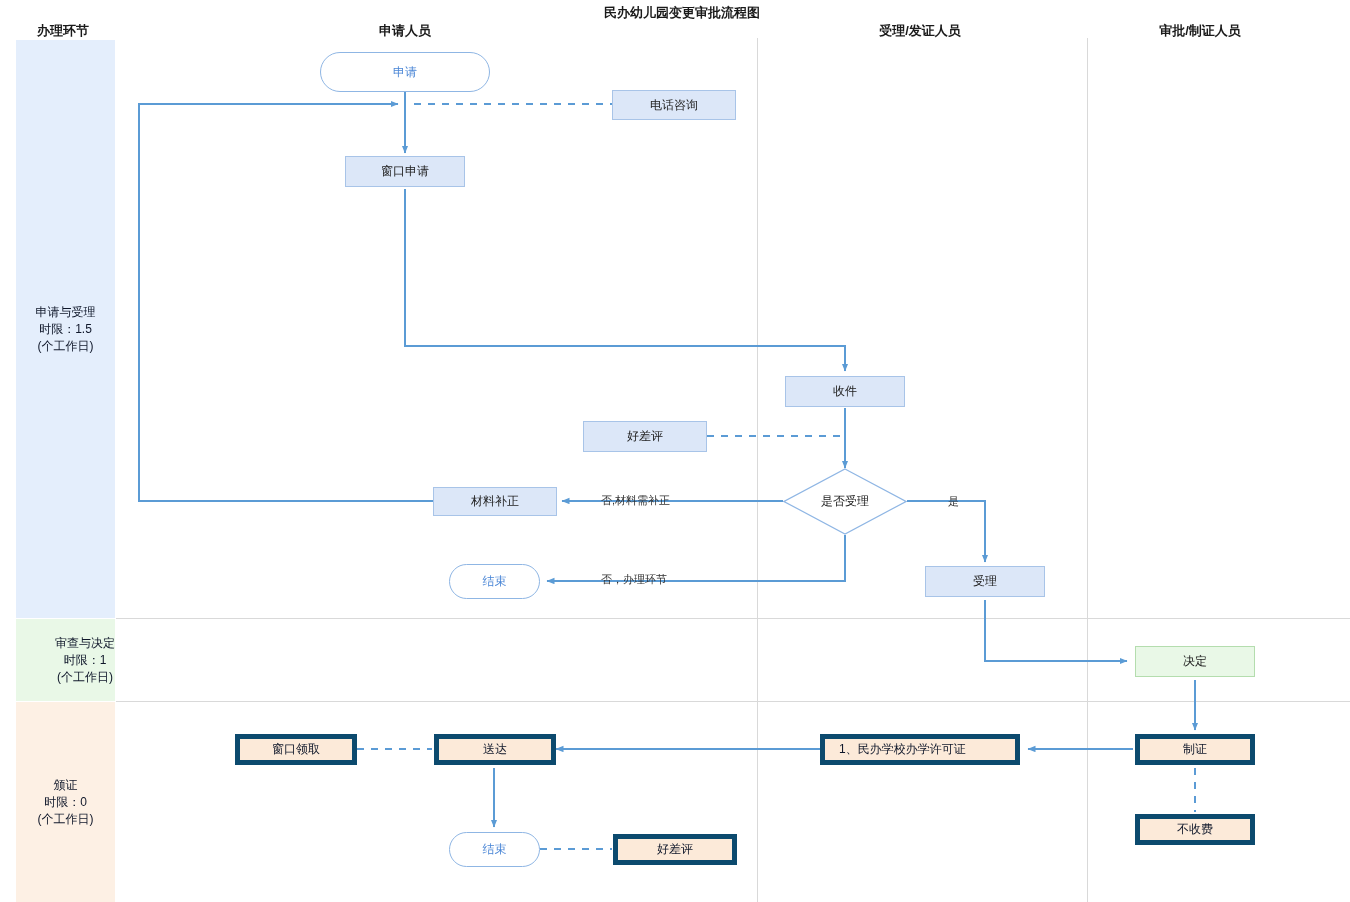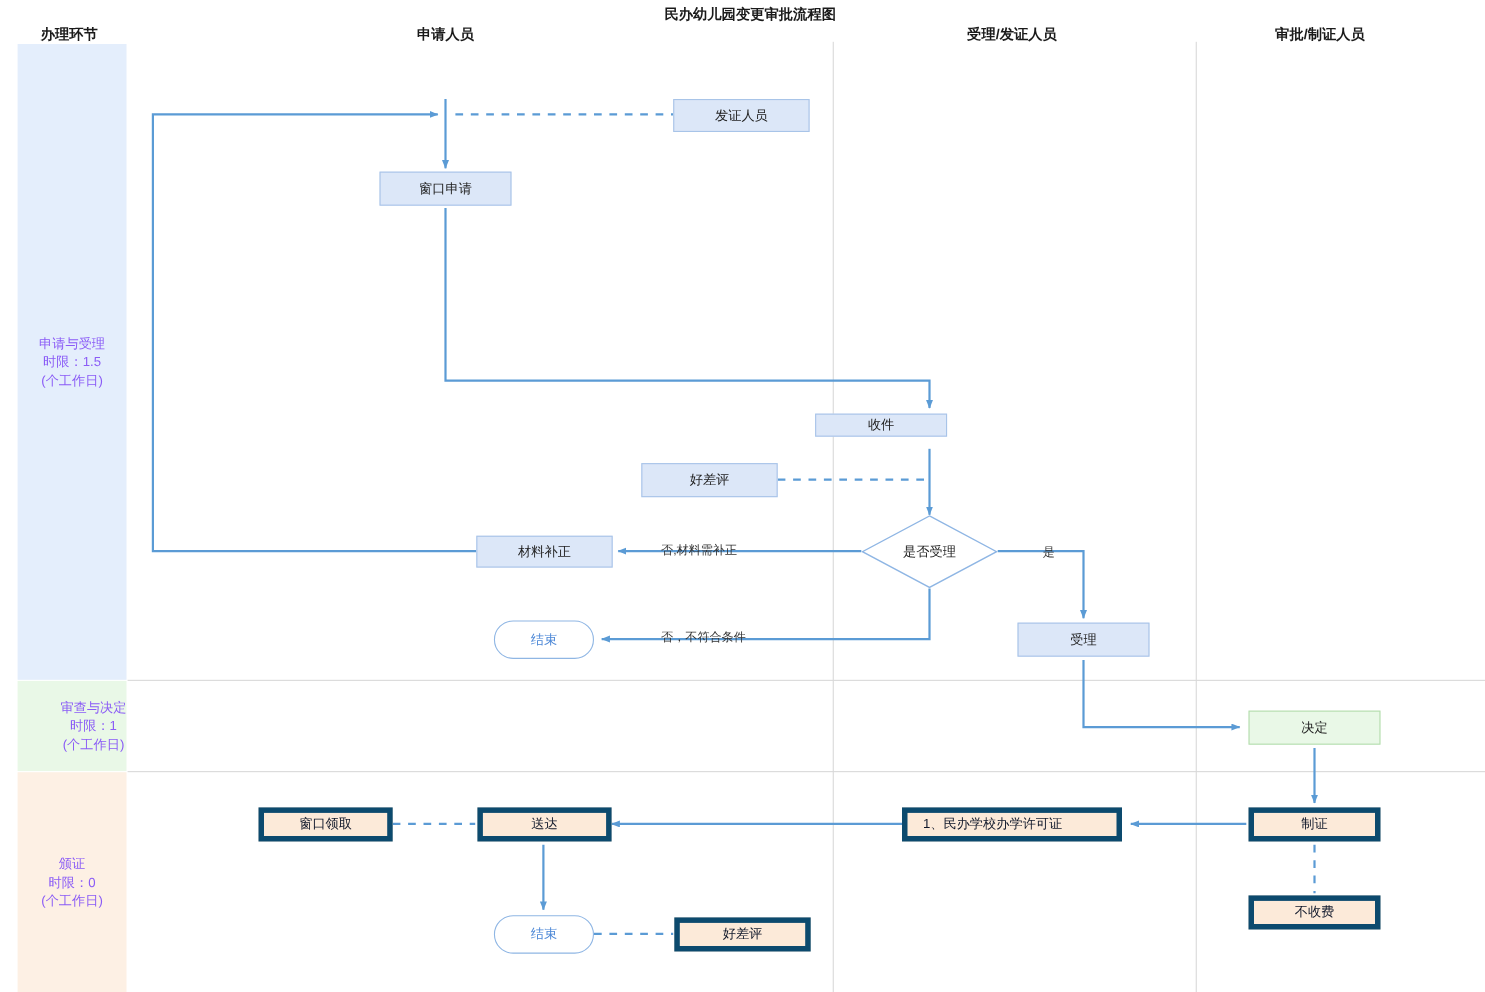--- a/index.html
+++ b/index.html
@@ -44,21 +44,21 @@
     text-align: center;
     white-space: nowrap;
   }
   .phase-band {
     display: flex;
     align-items: center;
     justify-content: center;
   }
   .phase-band .ptext {
     font-size: 12px;
-    color: #8b5cf6;
+    color: #0f172a;
     text-align: center;
     line-height: 17px;
     white-space: pre-line;
   }
   .band-blue  { background: #e4eefc; }
   .band-green { background: #e9f8e7; justify-content: flex-end; }
   .band-peach { background: #fdf0e4; }
 
   
   .vline { background: #d9d9d9; width: 1px; }
@@ -188,26 +188,27 @@
 
       <path d="M357,749 L432,749" stroke-dasharray="7,7"></path>
 
       <path d="M494,768 L494,827" marker-end="url(#arw)"></path>
 
       <path d="M540,849 L612,849" stroke-dasharray="7,7"></path>
 
     </g>
   </svg>
 
-
-  <div class="abs node node-blue" style="left:612px; top:90px; width:124px; height:30px;">发证人员</div>
+  <div class="abs node node-term" style="left:320px; top:52px; width:170px; height:40px;">申请</div>
+
+  <div class="abs node node-blue" style="left:612px; top:90px; width:124px; height:30px;">电话咨询</div>
 
   <div class="abs node node-blue" style="left:345px; top:156px; width:120px; height:31px;">窗口申请</div>
 
-  <div class="abs node node-blue" style="left:741px; top:376px; width:120px; height:21px;">收件</div>
+  <div class="abs node node-blue" style="left:785px; top:376px; width:120px; height:31px;">收件</div>
 
   <div class="abs node node-blue" style="left:583px; top:421px; width:124px; height:31px;">好差评</div>
 
   <div class="abs node node-blue" style="left:433px; top:487px; width:124px; height:29px;">材料补正</div>
 
   <div class="abs" style="left:783px; top:468px; width:124px; height:67px;">
     <svg width="124" height="67" style="position:absolute;left:0;top:0;">
       <polygon points="62,1 123,33.5 62,66 1,33.5" fill="#ffffff" stroke="#8fb6e4" stroke-width="1.2"></polygon>
     </svg>
     <div class="abs node" style="left:0;top:0;width:124px;height:67px;color:#222;">是否受理</div>
@@ -230,15 +231,15 @@
   <div class="abs node node-peach" style="left:235px; top:734px; width:122px; height:31px;">窗口领取</div>
 
   <div class="abs node node-term" style="left:449px; top:832px; width:91px; height:35px;">结束</div>
 
   <div class="abs node node-peach" style="left:613px; top:834px; width:124px; height:31px;">好差评</div>
 
   <div class="abs edge-label" style="left:601px; top:493px;">否,材料需补正</div>
 
   <div class="abs edge-label" style="left:948px; top:494px;">是</div>
 
-  <div class="abs edge-label" style="left:601px; top:572px;">否，不符合条件</div>
+  <div class="abs edge-label" style="left:601px; top:572px;">否，办理环节</div>
 
 </div>
 
 </body></html>

